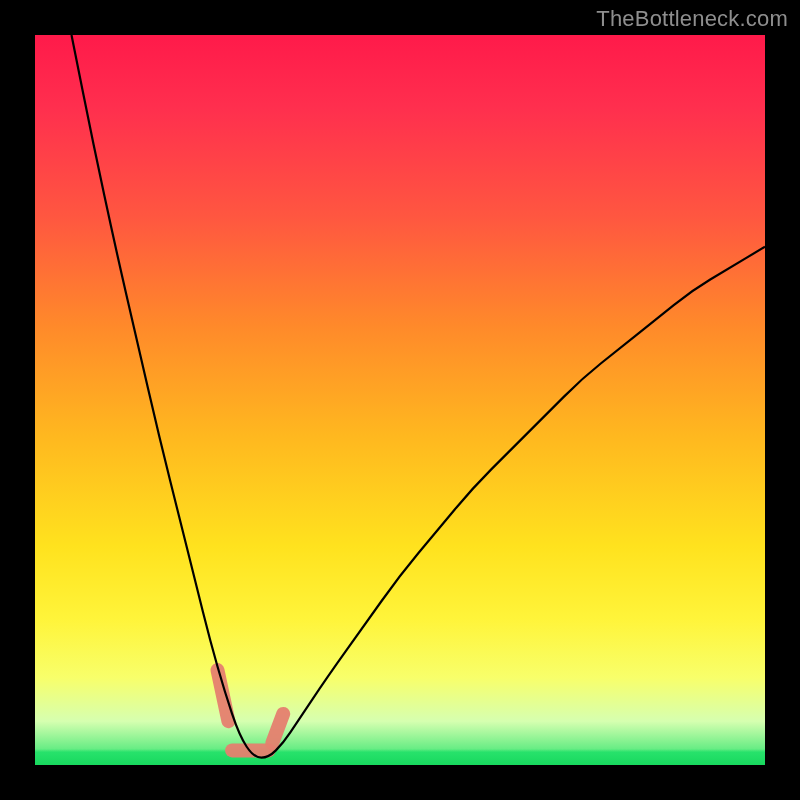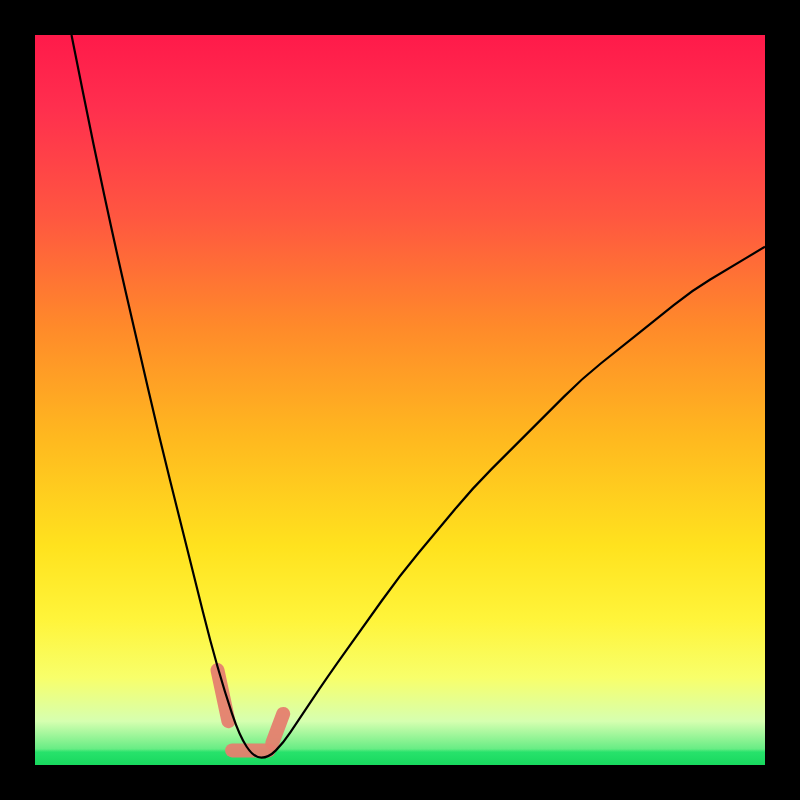--- a/index.html
+++ b/index.html
@@ -78,20 +78,21 @@
     stroke: #000;
     stroke-width: 2.2;
     fill: none;
   }
 </style>
 </head>
 <body>
 
 <div class="frame">
 
+  <div class="watermark">TheBottleneck.com</div>
 
   <div class="plot-area">
     <div class="gradient-bg"></div>
     <div class="green-bottom"></div>
 
     <svg class="curve-layer" viewBox="0 0 730 730" preserveAspectRatio="none">
       <g id="highlight-group">
           <path class="coral-stroke" d="M 182.5 635.1 L 193.45000000000002 686.2"></path>
           <path class="coral-stroke" d="M 197.10000000000002 715.4 L 233.6 715.4"></path>
           <path class="coral-stroke" d="M 237.25 708.1 L 248.20000000000002 678.9"></path>

